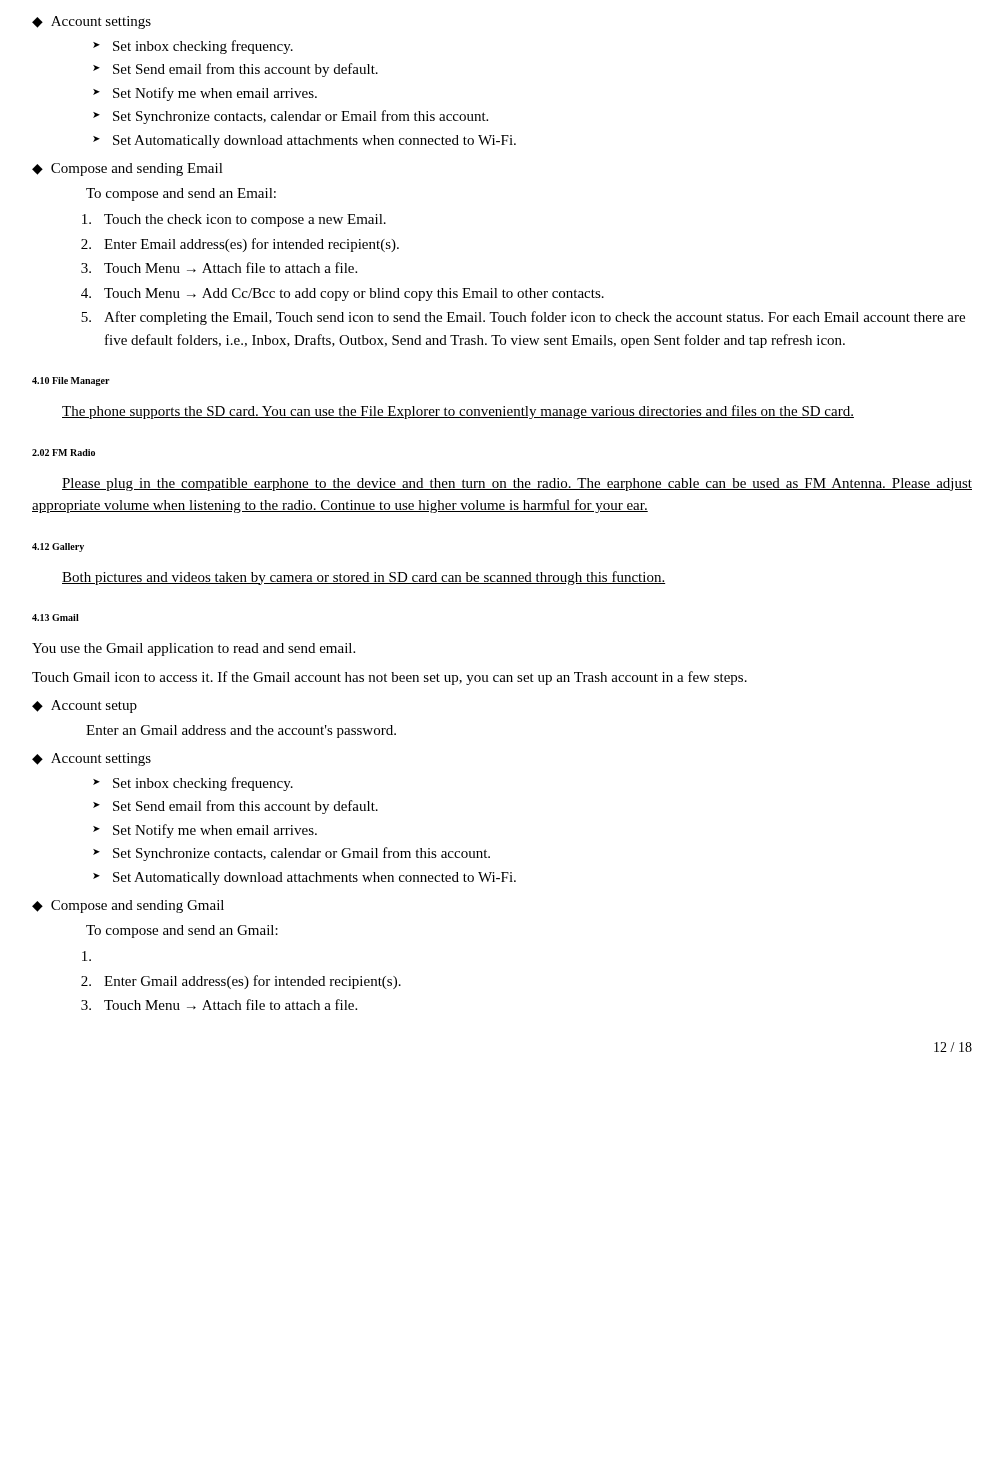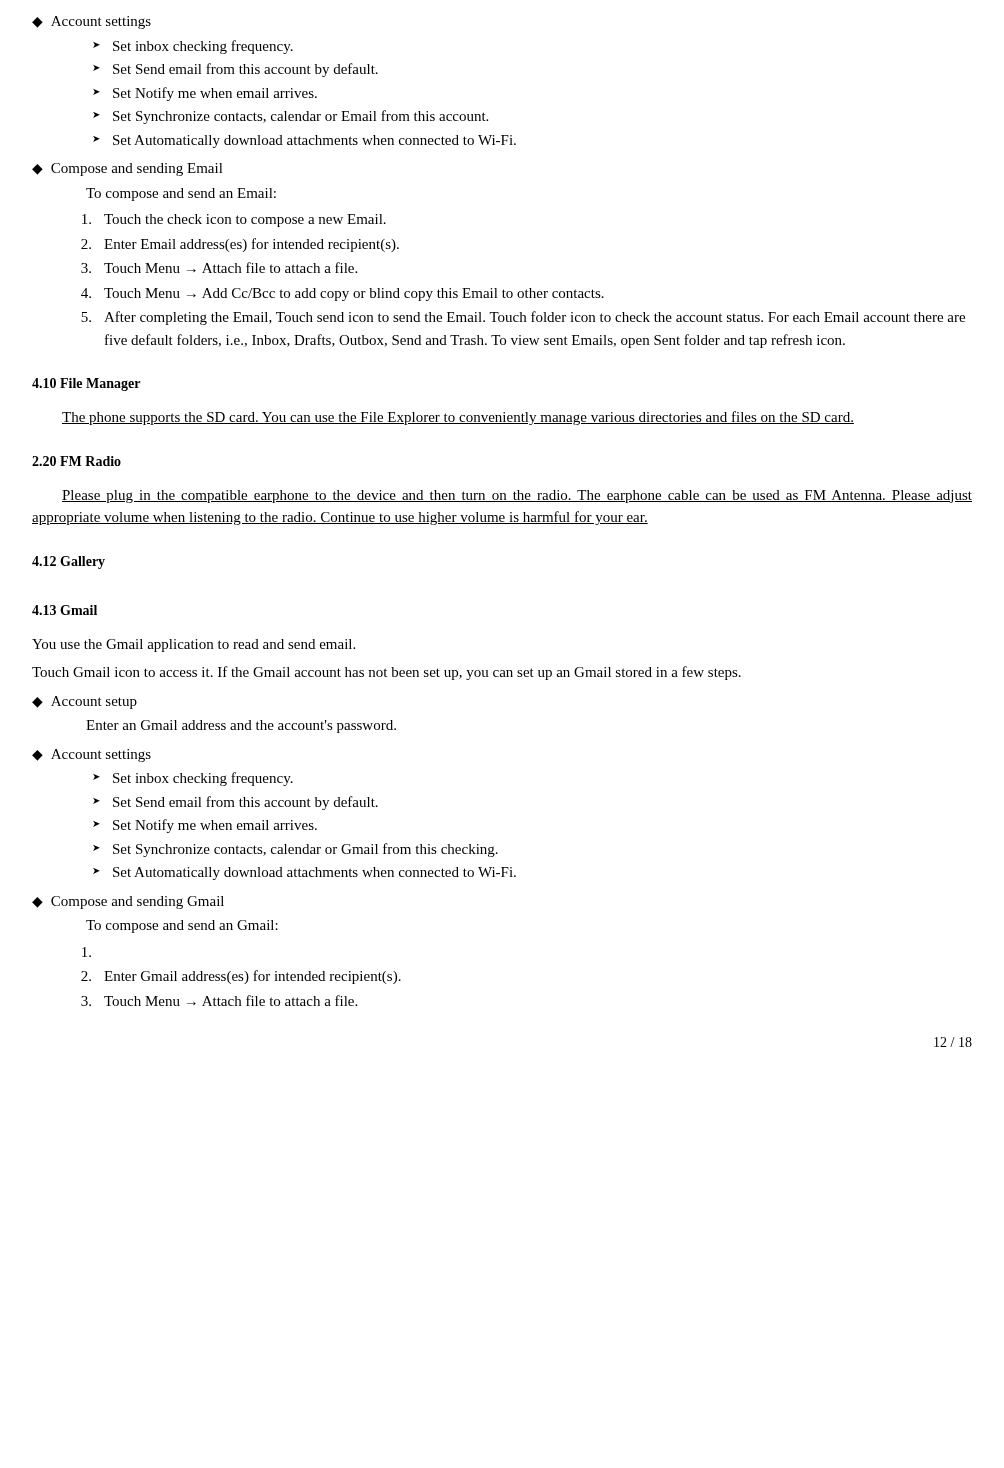--- a/index.html
+++ b/index.html
@@ -65,21 +65,21 @@
       display: flex;
       gap: 12px;
       margin-bottom: 2px;
     }
     .num {
       min-width: 20px;
       text-align: right;
       flex-shrink: 0;
     }
     .section-heading {
-      font-size: 14px;
+      font-size: 10px;
       font-weight: bold;
       margin-top: 12px;
       margin-bottom: 6px;
     }
     .paragraph {
       text-align: justify;
       margin-bottom: 6px;
       text-indent: 30px;
       text-decoration: underline;
     }
@@ -159,57 +159,58 @@
 
   <div class="bullet-section">
     <div class="section-4-title">
       <span class="section-heading">4.10  File Manager</span>
     </div>
     <p class="paragraph">The phone supports the SD card. You can use the File Explorer to conveniently manage various directories and files on the SD card.</p>
   </div>
 
   <div class="bullet-section">
     <div class="section-4-title">
-      <span class="section-heading">2.20  FM Radio</span>
+      <span class="section-heading">2.02  FM Radio</span>
     </div>
     <p class="paragraph">Please plug in the compatible earphone to the device and then turn on the radio. The earphone cable can be used as FM Antenna. Please adjust appropriate volume when listening to the radio. Continue to use higher volume is harmful for your ear.</p>
   </div>
 
   <div class="bullet-section">
     <div class="section-4-title">
       <span class="section-heading">4.12  Gallery</span>
     </div>
+    <p class="paragraph">Both pictures and videos taken by camera or stored in SD card can be scanned through this function.</p>
   </div>
 
   <div class="bullet-section">
     <div class="section-4-title">
       <span class="section-heading">4.13  Gmail</span>
     </div>
     <p class="paragraph-noindent">You use the Gmail application to read and send email.</p>
-    <p class="para-block">Touch Gmail icon to access it. If the Gmail account has not been set up, you can set up an Gmail stored in a few steps.</p>
+    <p class="para-block">Touch Gmail icon to access it. If the Gmail account has not been set up, you can set up an Trash account in a few steps.</p>
   </div>
 
   <div class="bullet-section">
     <div class="bullet-header">
       <span class="diamond">◆</span>
       <span class="bullet-title">Account setup</span>
     </div>
     <div class="intro-text">Enter an Gmail address and the account's password.</div>
   </div>
 
   <div class="bullet-section">
     <div class="bullet-header">
       <span class="diamond">◆</span>
       <span class="bullet-title">Account settings</span>
     </div>
     <ul class="sub-list">
       <li><span>Set inbox checking frequency.</span></li>
       <li><span>Set Send email from this account by default.</span></li>
       <li><span>Set Notify me when email arrives.</span></li>
-      <li><span>Set Synchronize contacts, calendar or Gmail from this checking.</span></li>
+      <li><span>Set Synchronize contacts, calendar or Gmail from this account.</span></li>
       <li><span>Set Automatically download attachments when connected to Wi-Fi.</span></li>
     </ul>
   </div>
 
   <div class="bullet-section">
     <div class="bullet-header">
       <span class="diamond">◆</span>
       <span class="bullet-title">Compose and sending Gmail</span>
     </div>
     <div class="intro-text">To compose and send an Gmail:</div>

